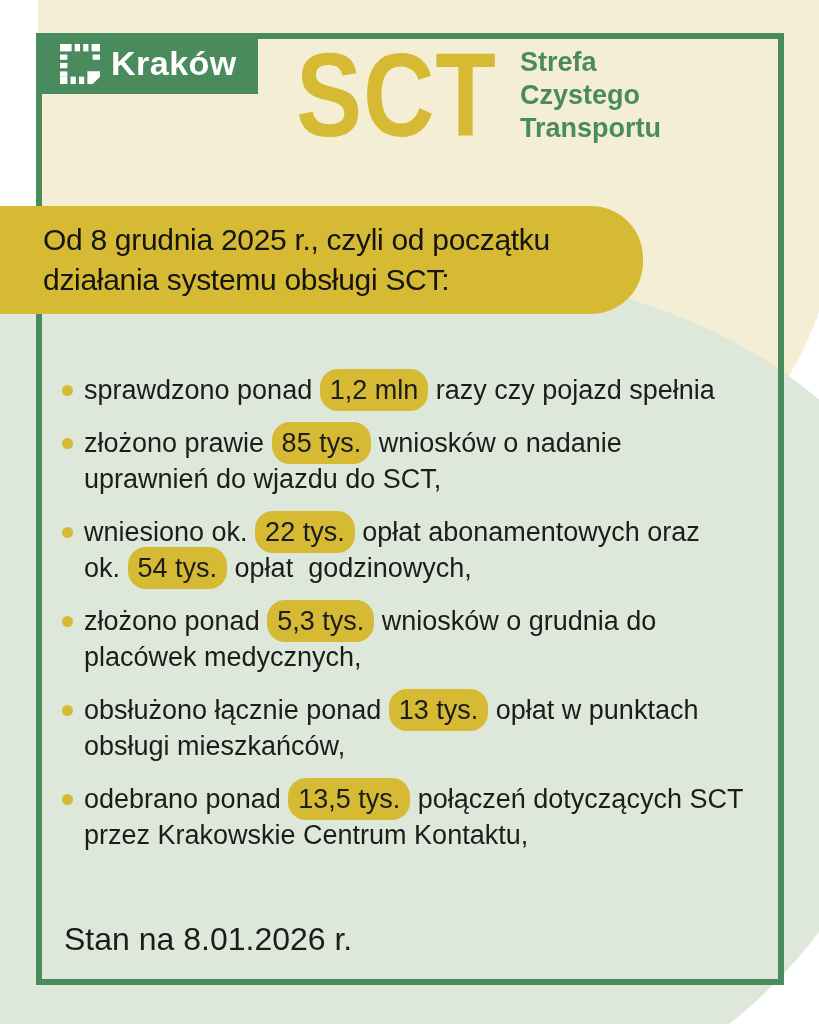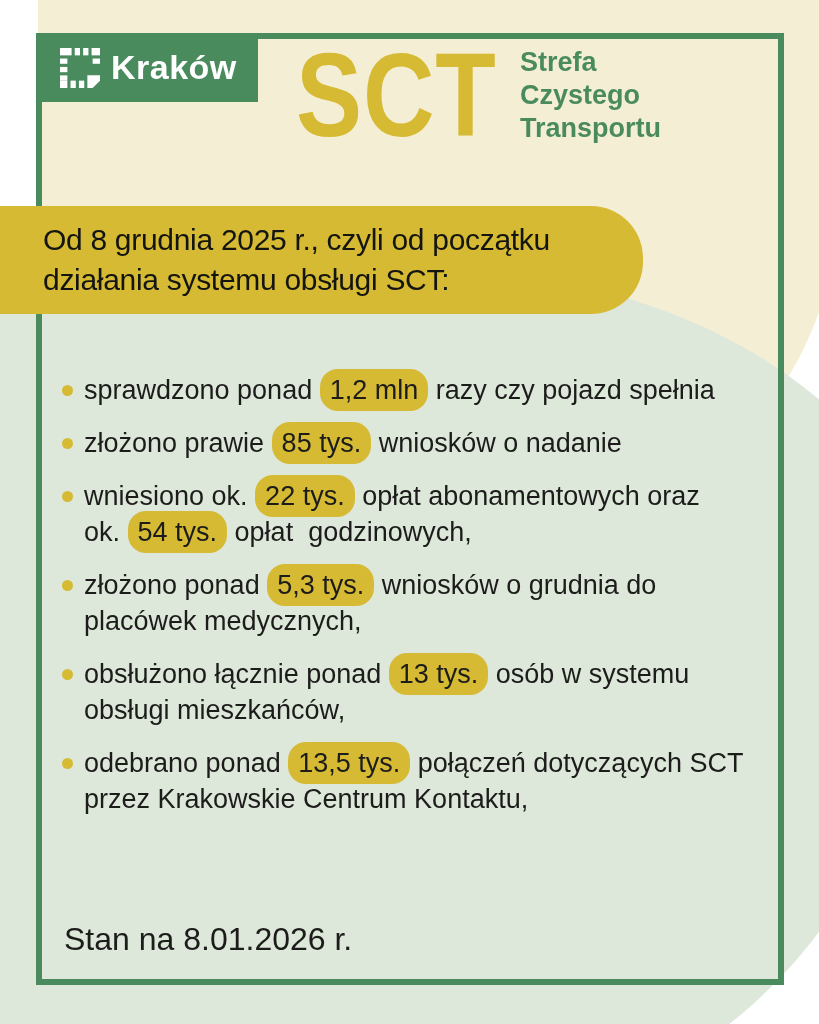--- a/index.html
+++ b/index.html
@@ -39,21 +39,21 @@
     position:absolute; left:36px; top:33px;
     width:748px; height:952px;
     border:6px solid var(--green);
     box-sizing:border-box;
     z-index:2;
     pointer-events:none;
   }
   
   .logo-box{
     position:absolute; left:36px; top:33px;
-    width:222px; height:69px;
+    width:222px; height:61px;
     background:var(--green);
     z-index:3;
     display:flex; align-items:center;
   }
   .logo-icon{ margin-left:24px; width:40px; height:40px; display:block; }
   .logo-city{
     color:#ffffff; font-size:34px; font-weight:600;
     margin-left:11px; letter-spacing:0.5px;
   }
   .sct-abbr{
@@ -154,34 +154,35 @@
 </div>
 
 <ul class="stats" id="stats-list">
     <li class="bullet-item">
       <span class="dot"></span>
       <div class="line"><span>sprawdzono ponad </span><span class="hl">1,2 mln</span><span> razy czy pojazd spełnia</span></div>
     </li>
     <li class="bullet-item">
       <span class="dot"></span>
       <div class="line"><span>złożono prawie </span><span class="hl">85 tys.</span><span> wniosków o nadanie</span></div>
+      <div class="line"><span>uprawnień do wjazdu do SCT,</span></div>
     </li>
     <li class="bullet-item">
       <span class="dot"></span>
       <div class="line"><span>wniesiono ok. </span><span class="hl">22 tys.</span><span> opłat abonamentowych oraz</span></div>
       <div class="line"><span>ok. </span><span class="hl">54 tys.</span><span> opłat  godzinowych,</span></div>
     </li>
     <li class="bullet-item">
       <span class="dot"></span>
       <div class="line"><span>złożono ponad </span><span class="hl">5,3 tys.</span><span> wniosków o grudnia do</span></div>
       <div class="line"><span>placówek medycznych,</span></div>
     </li>
     <li class="bullet-item">
       <span class="dot"></span>
-      <div class="line"><span>obsłużono łącznie ponad </span><span class="hl">13 tys.</span><span> osób w systemu</span></div>
+      <div class="line"><span>obsłużono łącznie ponad </span><span class="hl">13 tys.</span><span> opłat w punktach</span></div>
       <div class="line"><span>obsługi mieszkańców,</span></div>
     </li>
     <li class="bullet-item">
       <span class="dot"></span>
       <div class="line"><span>odebrano ponad </span><span class="hl">13,5 tys.</span><span> połączeń dotyczących SCT</span></div>
       <div class="line"><span>przez Krakowskie Centrum Kontaktu,</span></div>
     </li>
   </ul>
 
 <div class="footer-note">Stan na 8.01.2026 r.</div>

